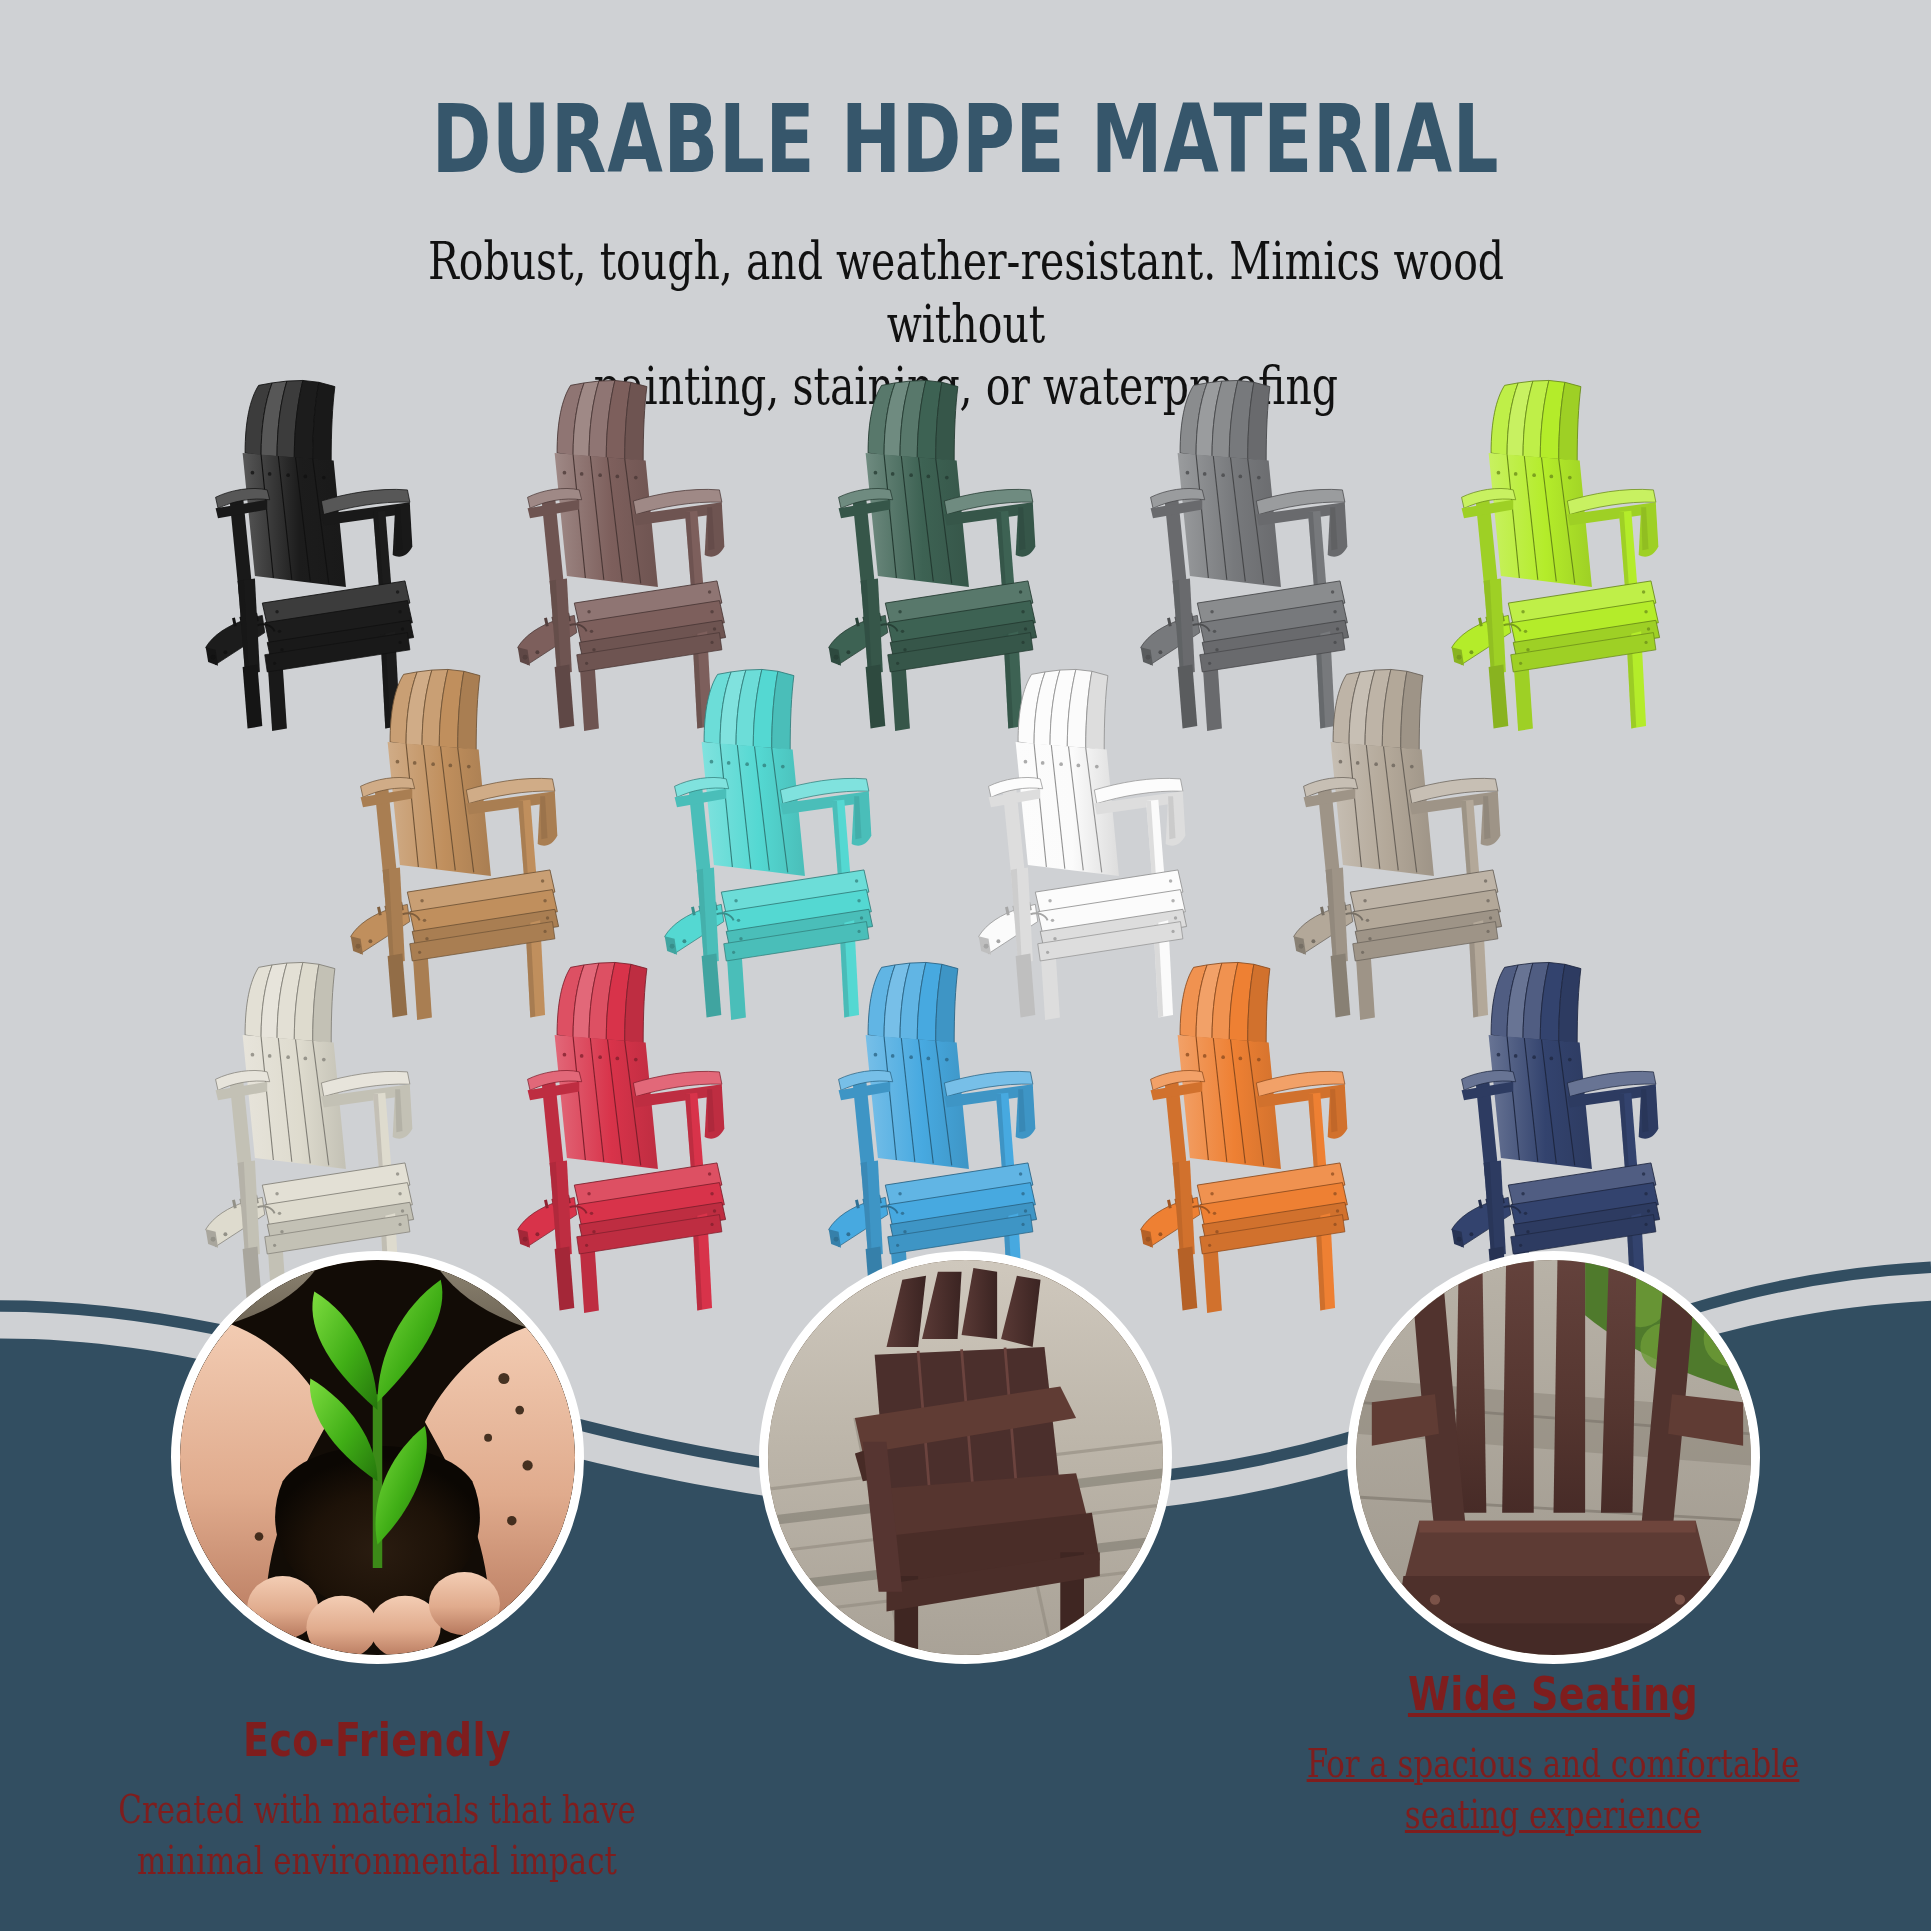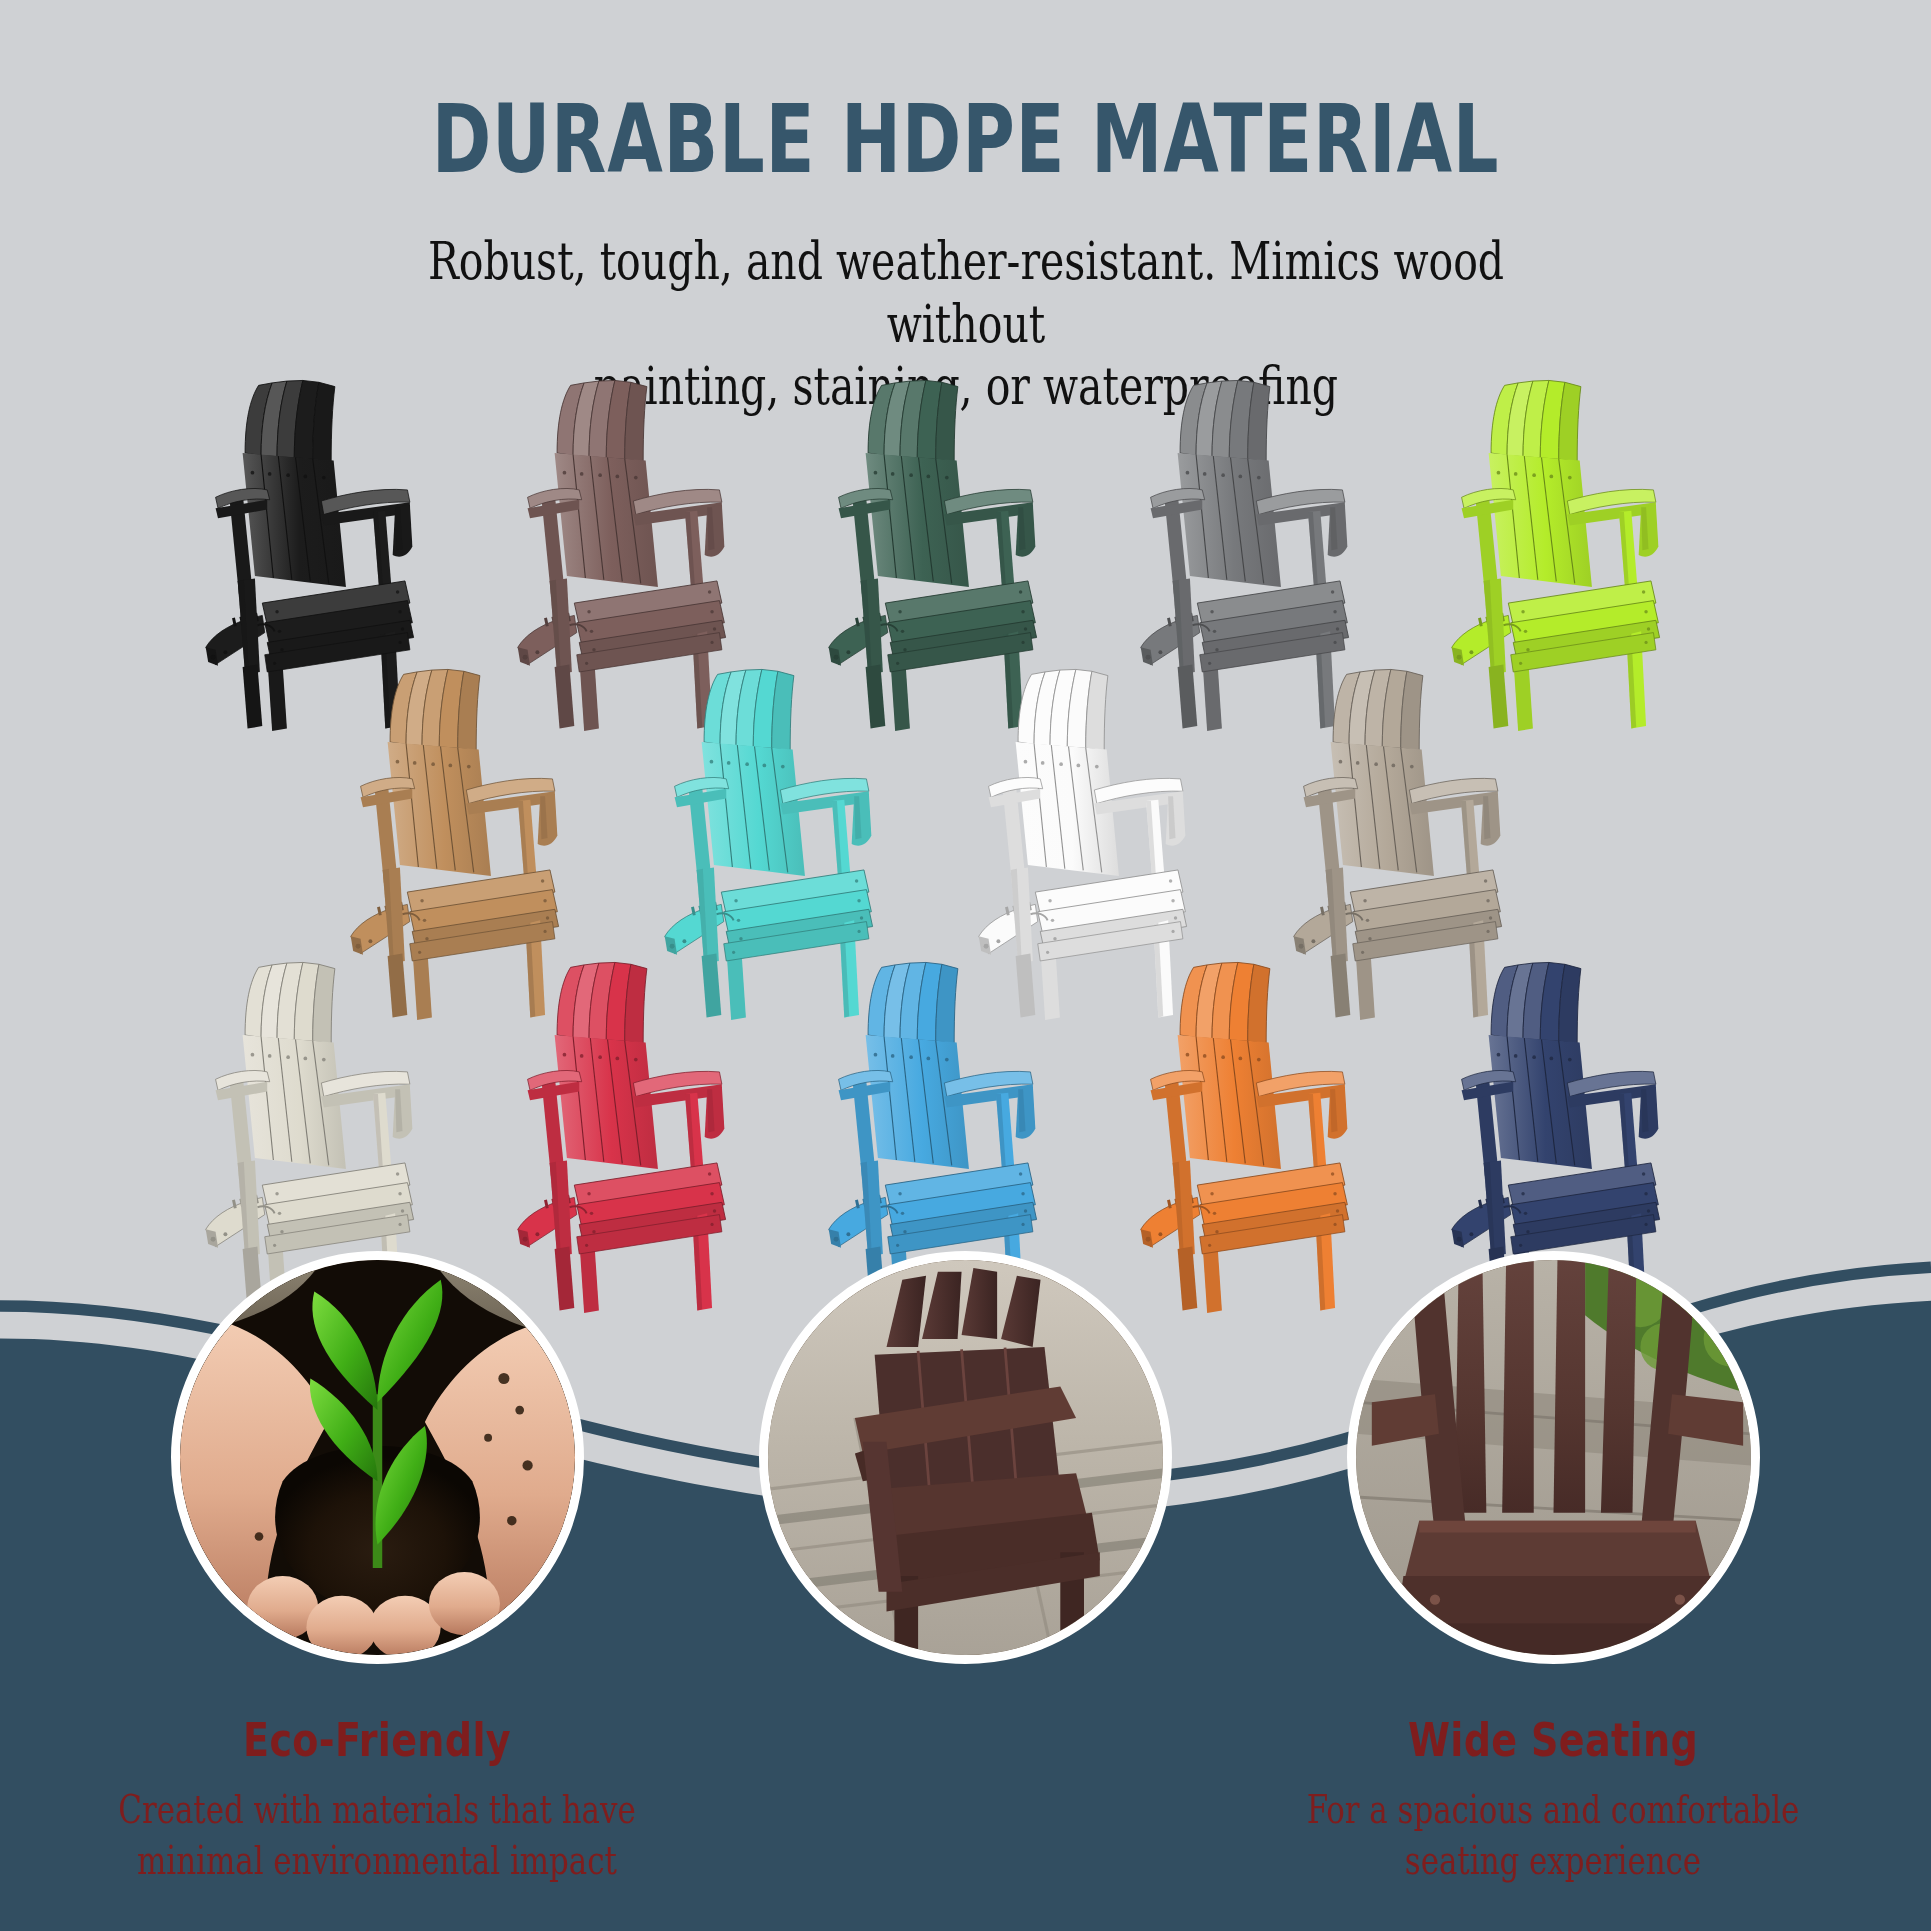--- a/index.html
+++ b/index.html
@@ -1592,21 +1592,21 @@
 
   <div class="feat" id="f1" style="width: 614px; left: 70px; top: 1690px;">
     <h3>Eco-Friendly</h3>
     <p>
       <span>Created with materials that have</span><br>
       <span>minimal environmental impact</span>
     </p>
   </div>
 
 
-  <div class="feat" id="f3" style="width: 614px; left: 1246px; top: 1690px;">
+  <div class="feat" id="f3" style="width: 614px; left: 1246px; top: 1644px; text-decoration: underline;">
     <h3>Wide Seating</h3>
     <p>
       <span>For a spacious and comfortable</span><br>
       <span>seating experience</span>
     </p>
   </div>
 
 </div>
 
 

